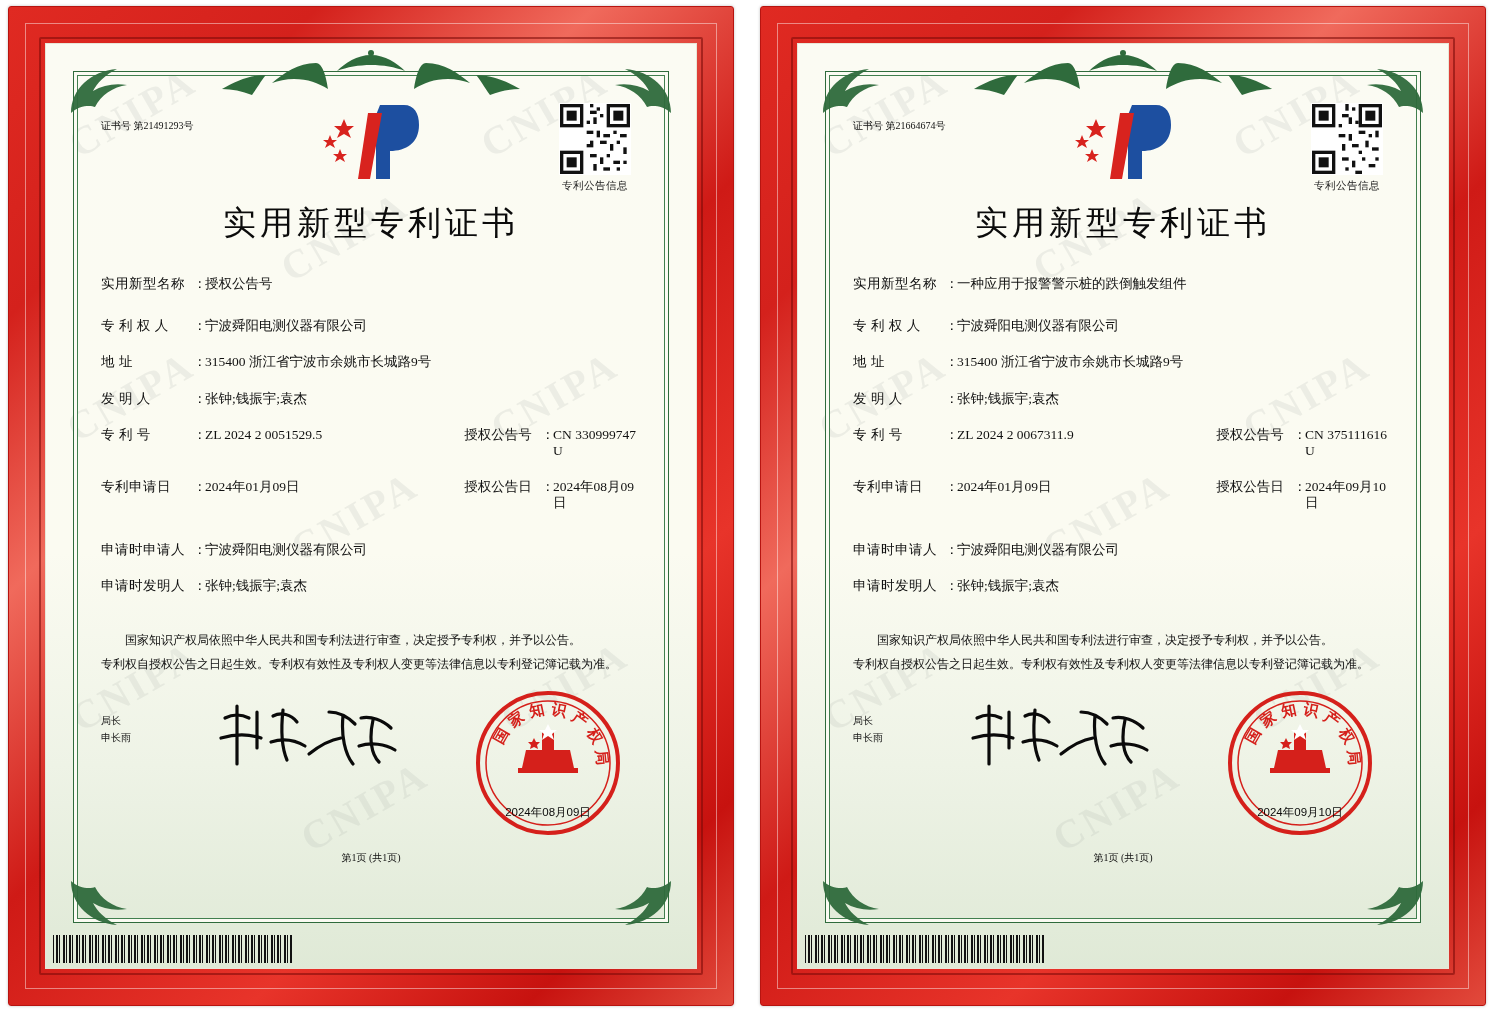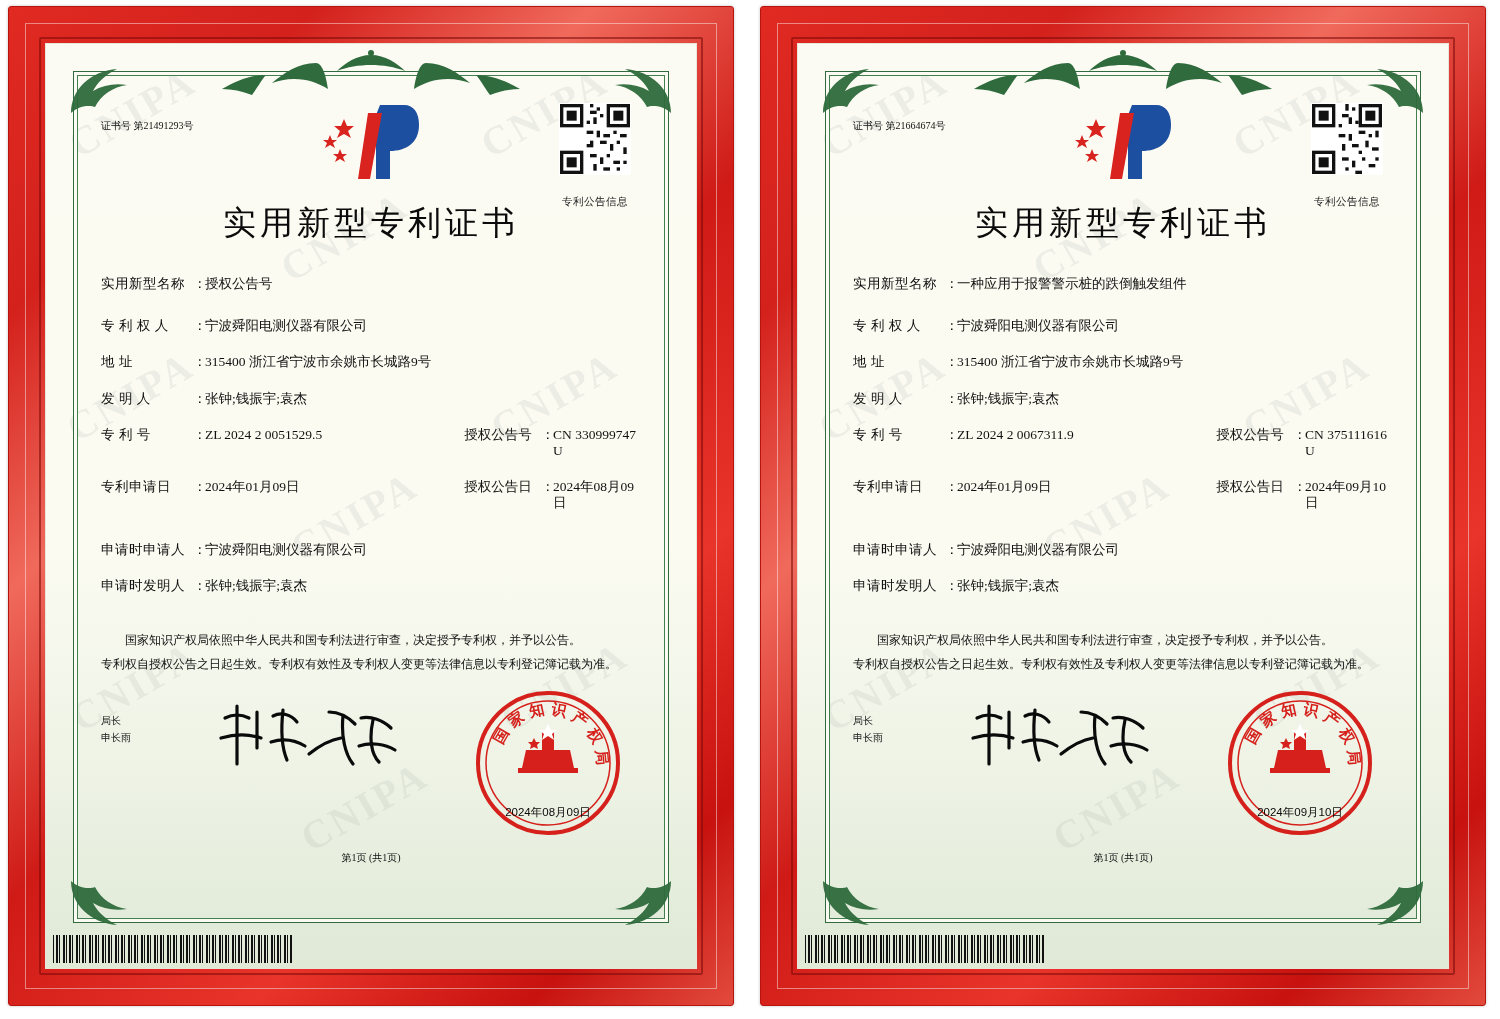--- a/index.html
+++ b/index.html
@@ -145,21 +145,21 @@
       repeating-linear-gradient(0deg, #111 0 3px, transparent 3px 6px);
     background-blend-mode: multiply;
     border: 1px solid #fff;
     position: relative;
     overflow: hidden;
   }
   .qr svg { display:block; }
   .qr-cap {
     font-size: 10.5px;
     color: #222;
-    margin-top: 20px;
+    margin-top: 4px;
     letter-spacing: .5px;
   }
 
   .title {
     text-align: center;
     font-size: 33px;
     font-weight: normal;
     letter-spacing: 4px;
     color: #0b0b0b;
     margin-top: 8px;

